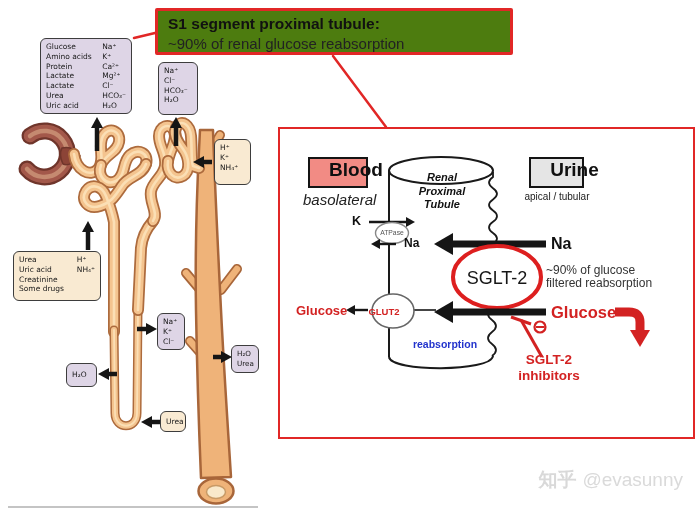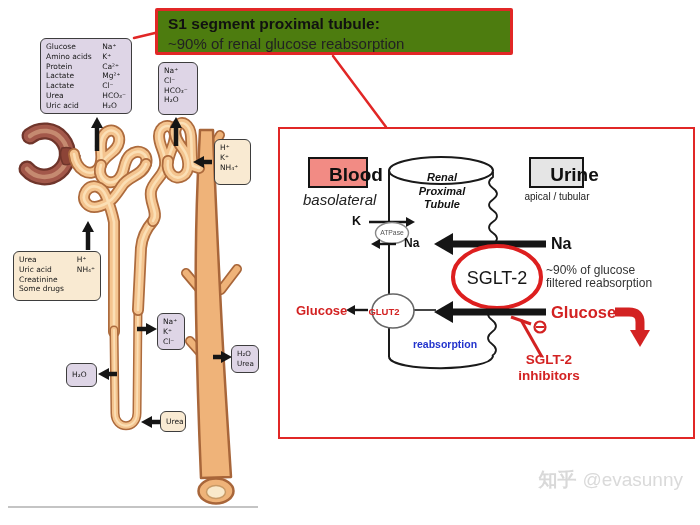--- a/index.html
+++ b/index.html
@@ -18,21 +18,21 @@
   
   .titlebox{position:absolute;left:155px;top:8px;width:358px;height:47px;z-index:2;
             background:#4d7c0f;border:3px solid #e12726;border-radius:2px;
             box-sizing:border-box;padding:3px 10px;}
   .titlebox .l1{font-size:15.5px;font-weight:bold;color:#111;line-height:20px;}
   .titlebox .l2{font-size:15px;color:#222;line-height:20px;}
   
   .panel{position:absolute;left:278px;top:127px;width:417px;height:312px;z-index:0;
          background:#ffffff;border:2.5px solid #e12726;box-sizing:border-box;}
   .lblbox{position:absolute;z-index:2;box-sizing:border-box;border:2px solid #141414;
-          display:flex;align-items:flex-end;justify-content:center;font-weight:600;color:#101010;padding-left:36px;}
+          display:flex;align-items:flex-start;justify-content:center;font-weight:600;color:#101010;padding-left:36px;}
   .t{position:absolute;z-index:2;white-space:nowrap;}
   .ctr{text-align:center;white-space:normal;}
   .watermark{position:absolute;left:510px;top:467px;width:173px;z-index:2;
              display:flex;justify-content:flex-end;align-items:baseline;gap:6px;
              font-size:19px;color:#d9d9d9;}
   .watermark .brand{font-weight:700;}
   .watermark .handle{font-weight:400;color:#dadada;}
 </style>
 </head>
 <body>

